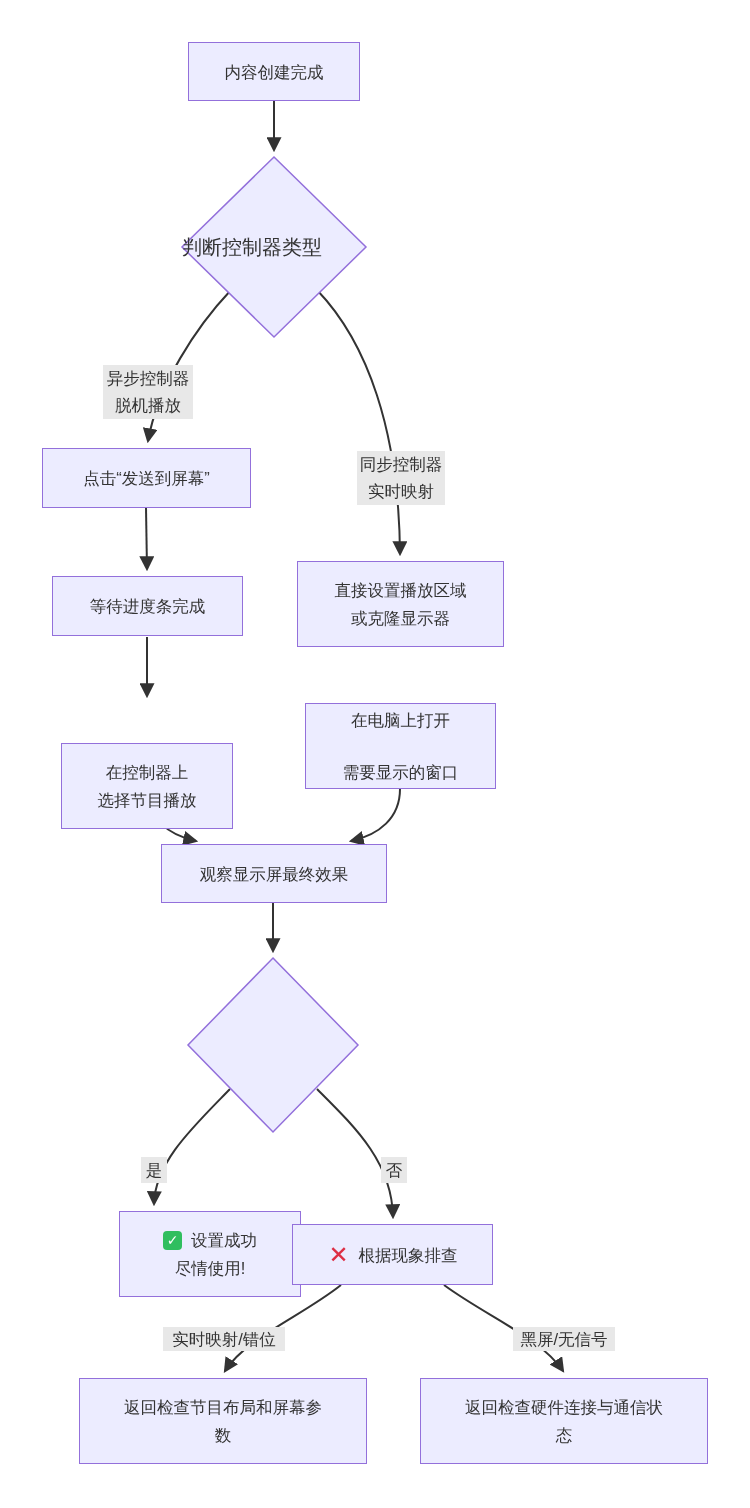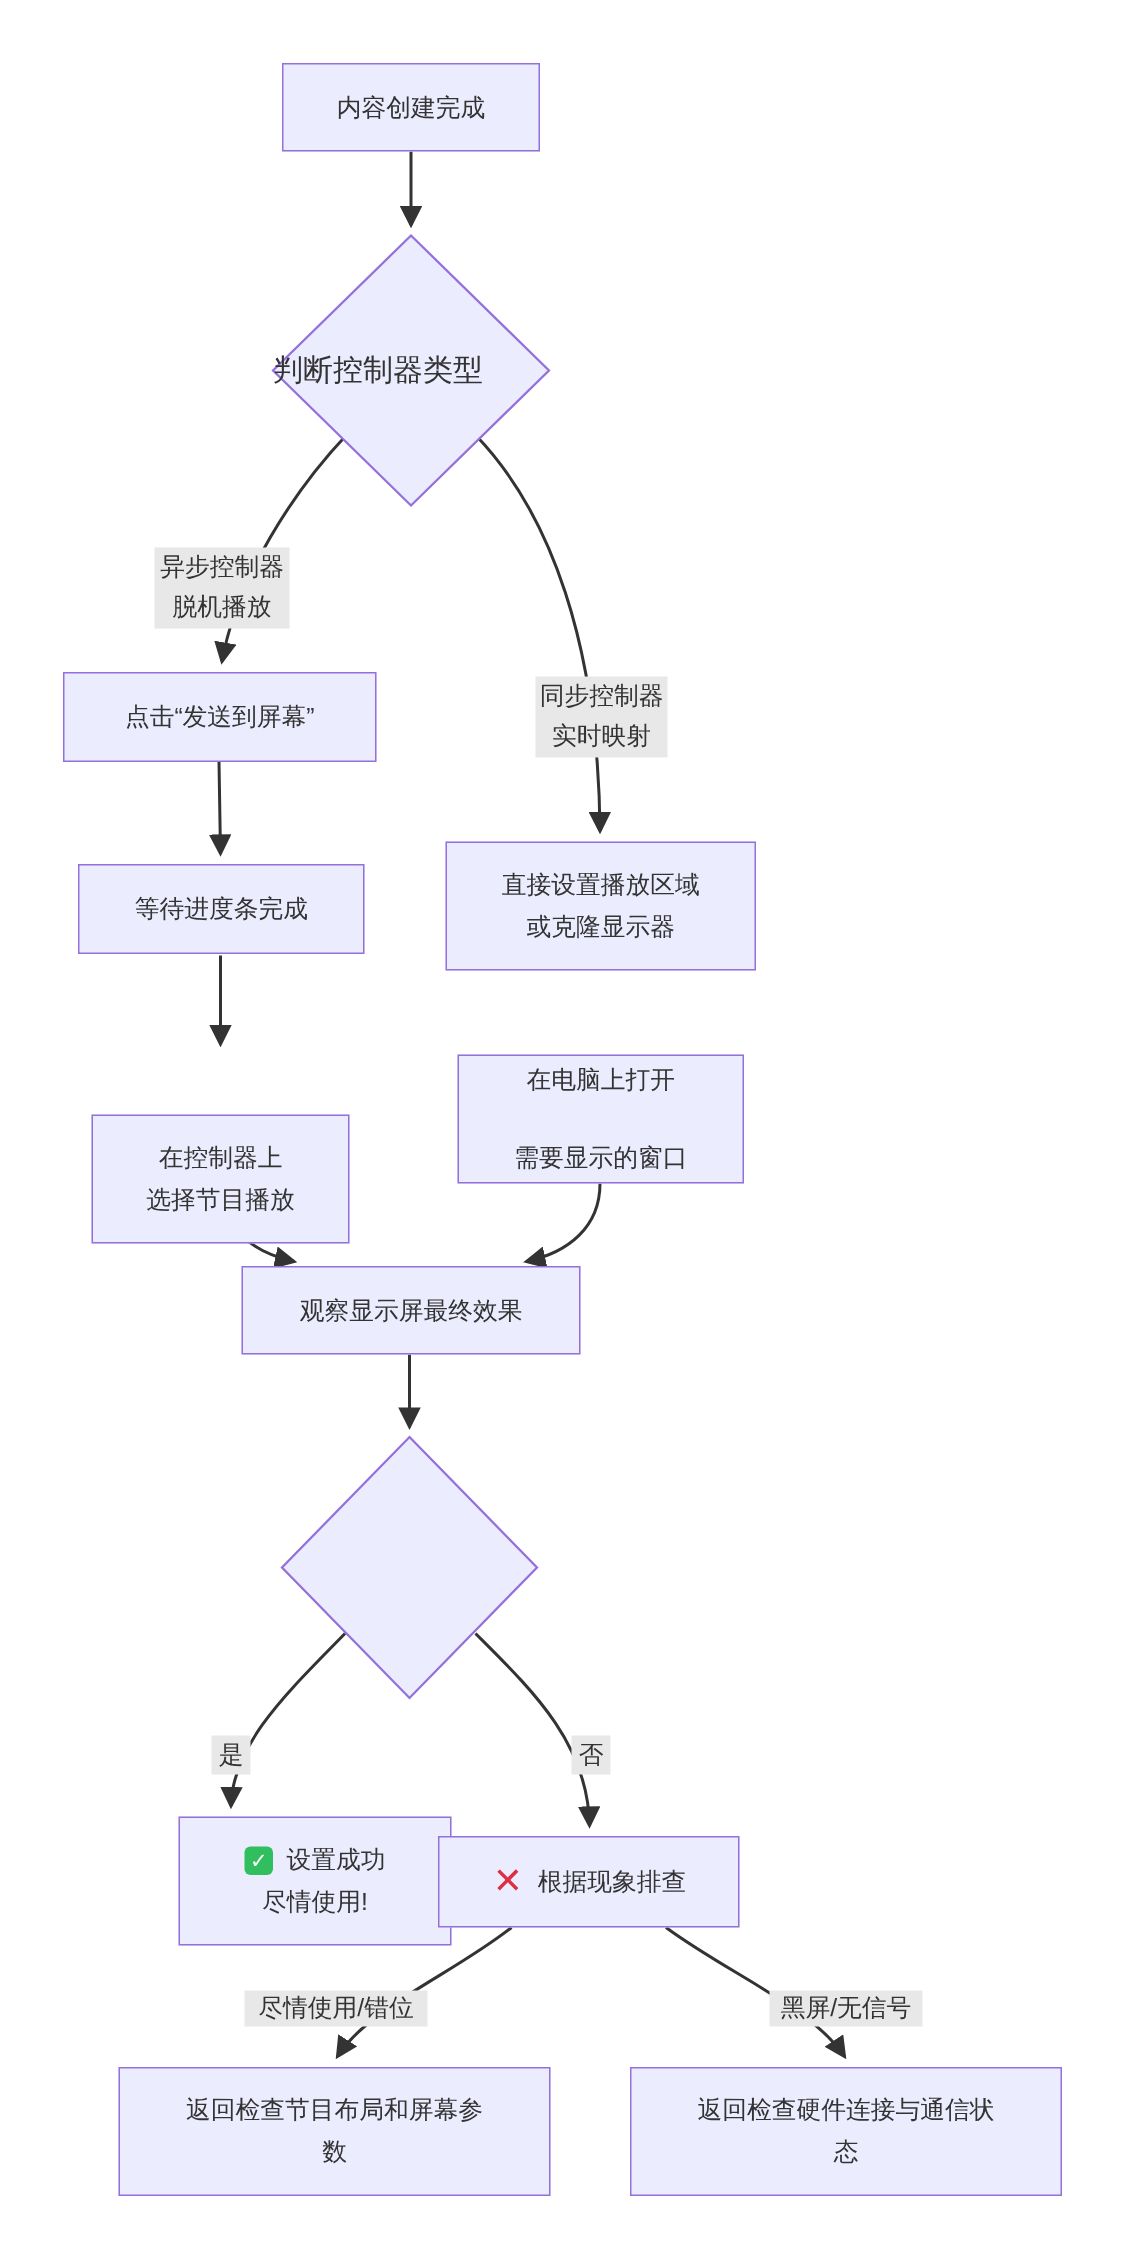--- a/index.html
+++ b/index.html
@@ -155,21 +155,21 @@
     <div>尽情使用!</div>
   </div>
 
   <div class="node" style="left:292px; top:1224px; width:201px; height:61px;">
     <div class="icon-row">
       <span class="cross-icon"></span>
       <span>根据现象排查</span>
     </div>
   </div>
 
-  <div class="edge-label" style="left:163px; top:1327px; width:122px; line-height:24px;">尽情使用/错位</div>
+  <div class="edge-label" style="left:163px; top:1327px; width:122px; line-height:24px;">实时映射/错位</div>
 
   <div class="edge-label" style="left:513px; top:1327px; width:102px; line-height:24px;">黑屏/无信号</div>
 
   <div class="node" style="left:79px; top:1378px; width:288px; height:86px;">
     <div>返回检查节目布局和屏幕参</div>
     <div>数</div>
   </div>
 
   <div class="node" style="left:420px; top:1378px; width:288px; height:86px;">
     <div>返回检查硬件连接与通信状</div>

